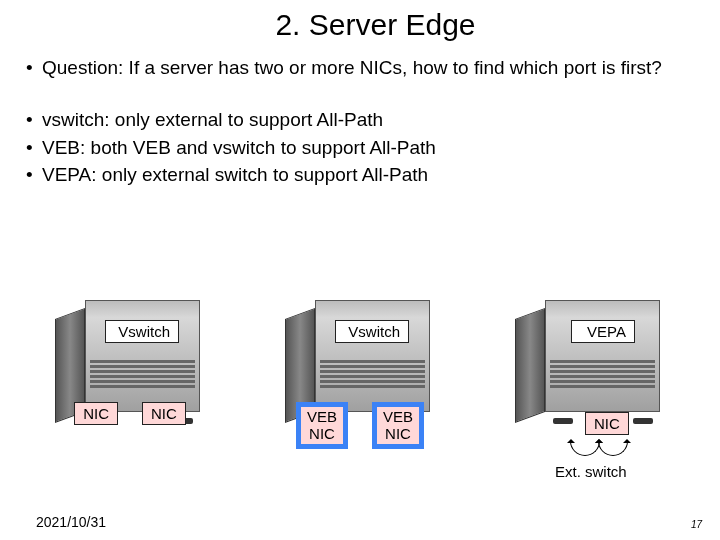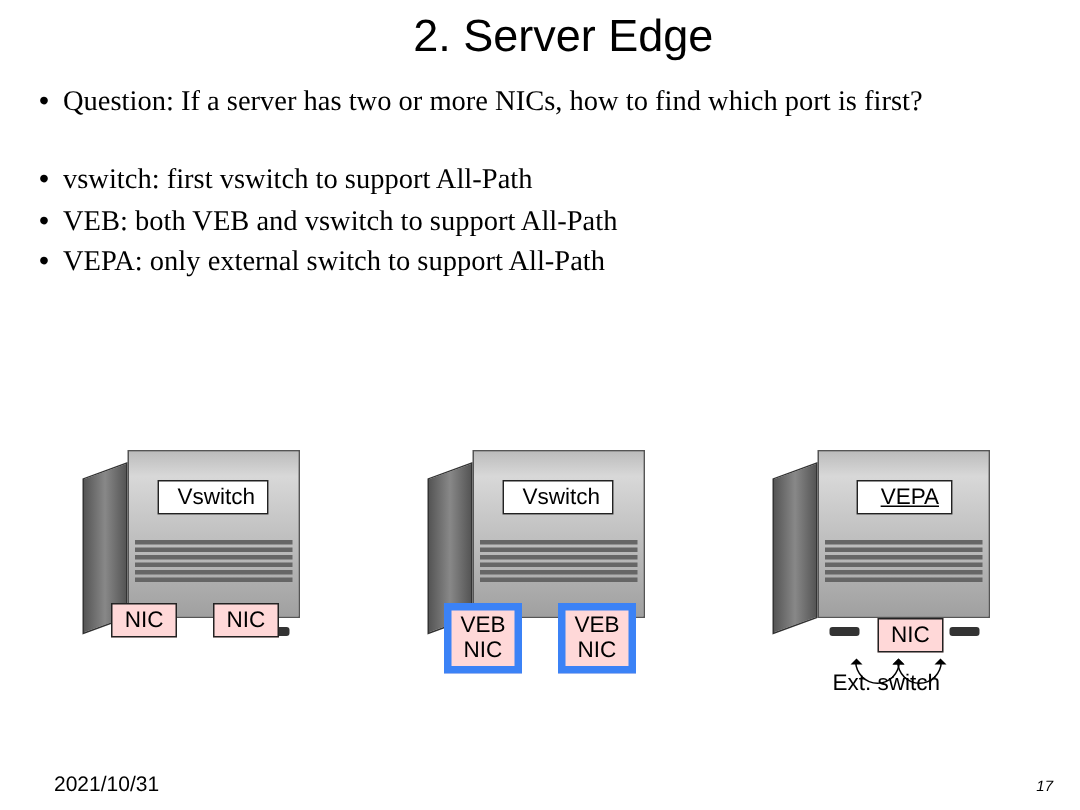--- a/index.html
+++ b/index.html
@@ -20,21 +20,21 @@
     margin-left: 31px;
   }
   .bullets {
     padding: 14px 26px 0 26px;
     font-size: 19px;
     line-height: 1.25;
   }
   .bullets .group2 { margin-top: 28px; }
   .bullet { display: flex; margin-bottom: 4px; }
   .bullet .dot { width: 16px; flex-shrink: 0; }
-  .bullet .txt { flex: 1; font-family: Liberation Serif, serif; }
+  .bullet .txt { flex: 1; }
   .diagrams {
     position: absolute;
     top: 300px;
     left: 0;
     width: 720px;
     height: 180px;
   }
   .server {
     position: absolute;
     width: 170px;
@@ -88,21 +88,21 @@
 
   .label-box {
     position: absolute;
     background: #fff;
     border: 1px solid #222;
     font-size: 15px;
     text-align: right;
     padding: 2px 8px;
   }
   .vswitch-lbl { left: 60px; top: 20px; width: 74px; }
-  .vepa-lbl { left: 66px; top: 20px; width: 64px; text-decoration: underline; }
+  .vepa-lbl { left: 66px; top: 20px; width: 64px; }
 
   .nic-row {
     position: absolute;
     top: 102px;
     left: 0;
     width: 170px;
     display: flex;
     justify-content: center;
     gap: 24px;
   }
@@ -118,21 +118,21 @@
     border: 5px solid #3b82f6;
     font-size: 15px;
     padding: 1px 6px;
     text-align: center;
     line-height: 1.15;
   }
   .nic-single { position: absolute; top: 112px; left: 80px; }
 
   .ext-switch {
     position: absolute;
-    left: 555px; top: 147px;
+    left: 555px; top: 163px;
     font-size: 15px;
   }
   
   .curve {
     position: absolute;
     border: 1.2px solid #000;
     border-top: none;
     border-radius: 0 0 40px 40px;
     width: 30px; height: 16px;
   }
@@ -168,21 +168,21 @@
 <div class="bullets">
   <div class="group1">
     <div class="bullet">
       <div class="dot">•</div>
       <div class="txt">Question: If a server has two or more NICs, how to find which port is first?</div>
     </div>
   </div>
   <div class="group2">
     <div class="bullet">
       <div class="dot">•</div>
-      <div class="txt">vswitch: first vswitch to support All-Path</div>
+      <div class="txt">vswitch: only external to support All-Path</div>
     </div>
     <div class="bullet">
       <div class="dot">•</div>
       <div class="txt">VEB: both VEB and vswitch to support All-Path</div>
     </div>
     <div class="bullet">
       <div class="dot">•</div>
       <div class="txt">VEPA: only external switch to support All-Path</div>
     </div>
   </div>

